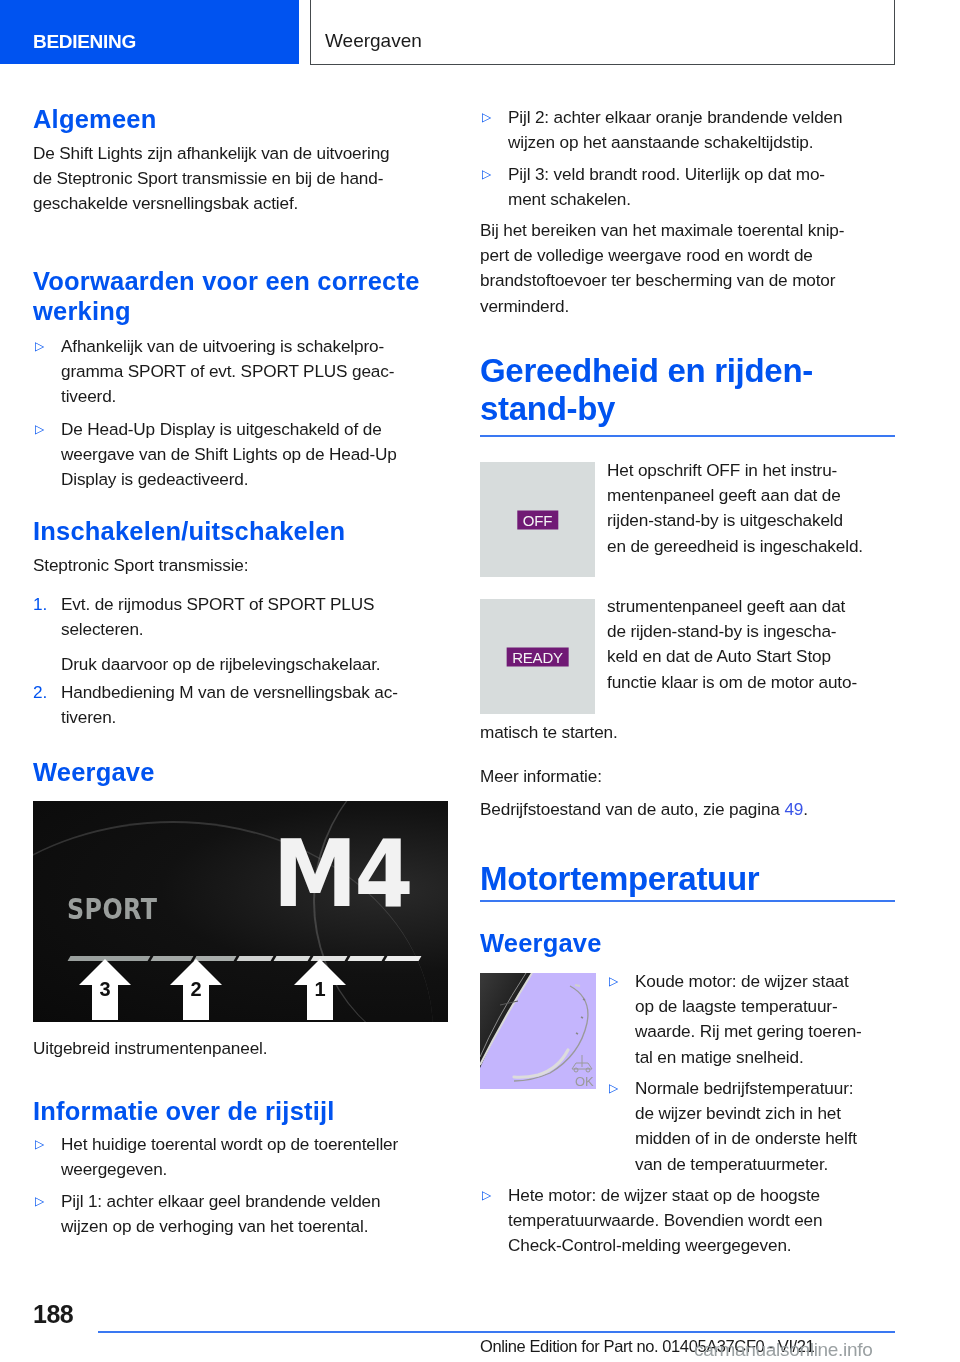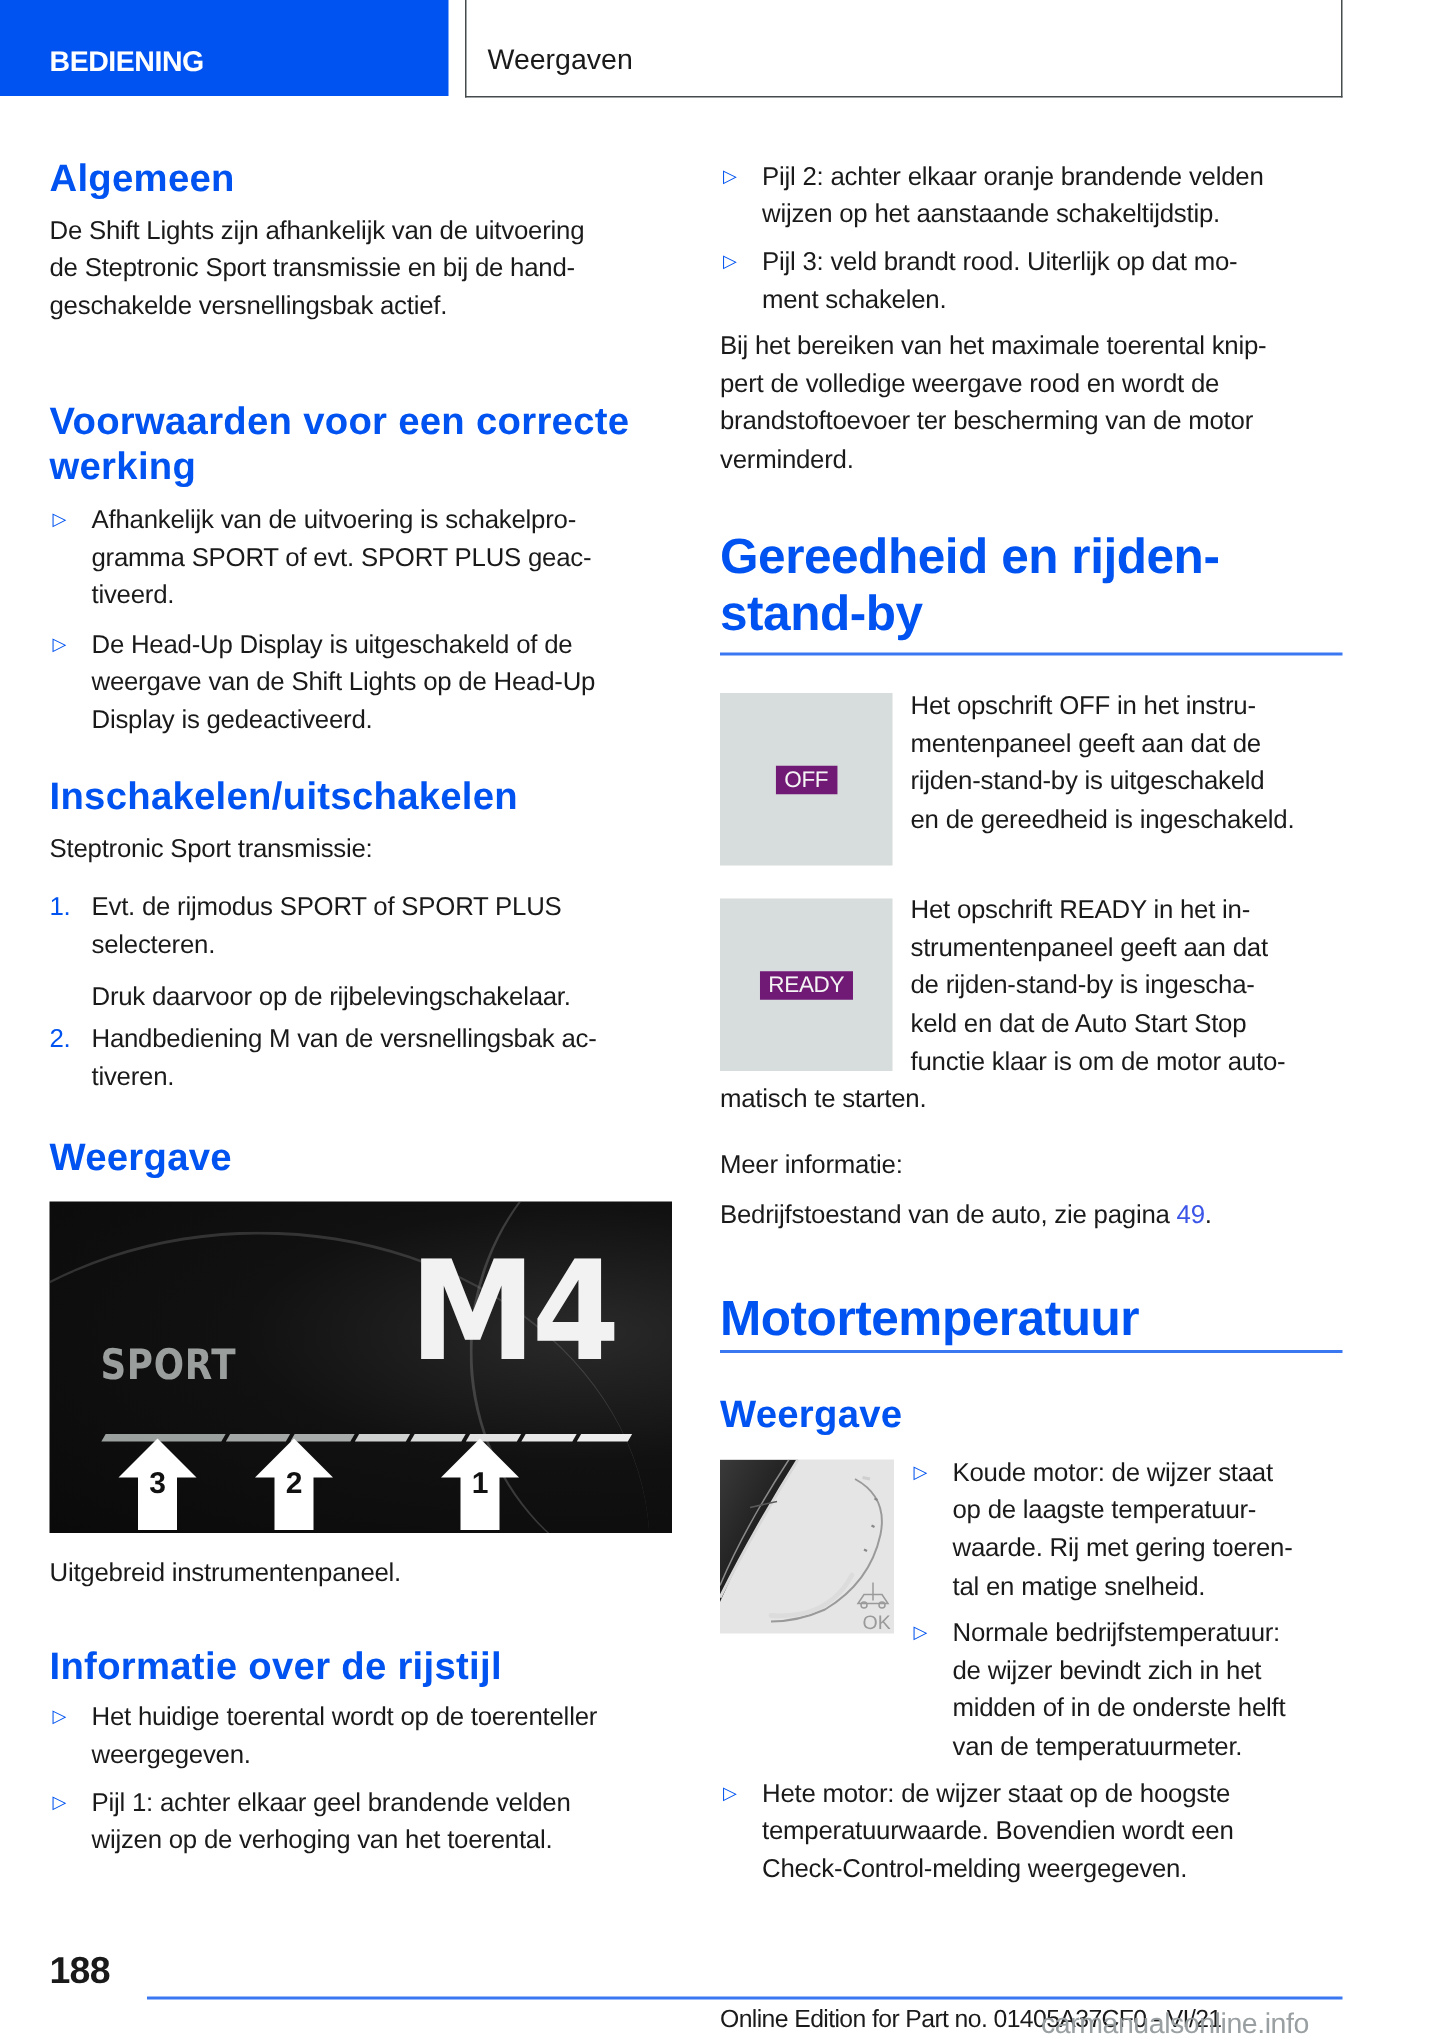--- a/index.html
+++ b/index.html
@@ -34,21 +34,21 @@
     .arrow { position: absolute; width: 52px; height: 60px; }
     .arrow .head { position: absolute; left: 0; top: 0; width: 0; height: 0; border-left: 26px solid transparent; border-right: 26px solid transparent; border-bottom: 26px solid #ffffff; }
     .arrow .shaft { position: absolute; left: 13px; top: 25px; width: 26px; height: 36px; background: #ffffff; }
     .arrow .lbl { position: absolute; left: 0; width: 52px; top: 19px; text-align: center; font-weight: bold; font-size: 20px; color: #111; font-family: "Liberation Sans", sans-serif; }
 
     
     .fig-state { position: absolute; width: 115px; height: 115px; background: #d7dcdc; }
     .fig-state .badge { position: absolute; top: 50%; left: 50%; transform: translate(-50%, -50%); background: #701a75; color: #f4f4f4; font-size: 15px; padding: 1px 6px; font-family: "Liberation Sans", sans-serif; letter-spacing: -0.2px; }
 
     
-    .fig-temp { position: absolute; left: 480px; top: 973px; width: 116px; height: 116px; background: #e5e5e5; overflow: hidden; }
+    .fig-temp { position: absolute; left: 480px; top: 973px; width: 116px; height: 116px; background: #c4b5fd; overflow: hidden; }
 
     
     .page-num { position: absolute; left: 33px; top: 1300px; font-weight: bold; font-size: 25px; color: #1a1a1a; letter-spacing: -0.5px; }
     .foot-rule { position: absolute; left: 98px; top: 1331px; width: 797px; height: 2px; background: #3a78f2; }
     .foot-text { position: absolute; left: 480px; top: 1337px; font-size: 16.5px; color: #1a1a1a; letter-spacing: -0.4px; white-space: nowrap; }
     .watermark { position: absolute; left: 694px; top: 1339px; font-size: 19px; color: #9aa0a2; letter-spacing: -0.3px; white-space: nowrap; }
     .link { color: #3a55e8; }
   </style>
 </head>
 <body>
@@ -183,21 +183,20 @@
     <div>Het opschrift OFF in het instru-</div>
     <div>mentenpaneel geeft aan dat de</div>
     <div>rijden-stand-by is uitgeschakeld</div>
     <div>en de gereedheid is ingeschakeld.</div>
   </div>
 
   <div class="fig-state" style="left:480px; top:599px;">
     <span class="badge">READY</span>
   </div>
   <div class="abs body" style="left:607px; top:594px; width:295px;">
-    <div>Het opschrift READY in het in-</div>
     <div>strumentenpaneel geeft aan dat</div>
     <div>de rijden-stand-by is ingescha-</div>
     <div>keld en dat de Auto Start Stop</div>
     <div>functie klaar is om de motor auto-</div>
   </div>
   <div class="abs body" style="left:480px; top:720px;">matisch te starten.</div>
 
   <div class="abs body" style="left:480px; top:764px;">Meer informatie:</div>
   <div class="abs body" style="left:480px; top:797px; white-space:nowrap;">
     <span>Bedrijfstoestand van de auto, zie pagina </span><span class="link">49</span><span>.</span>

